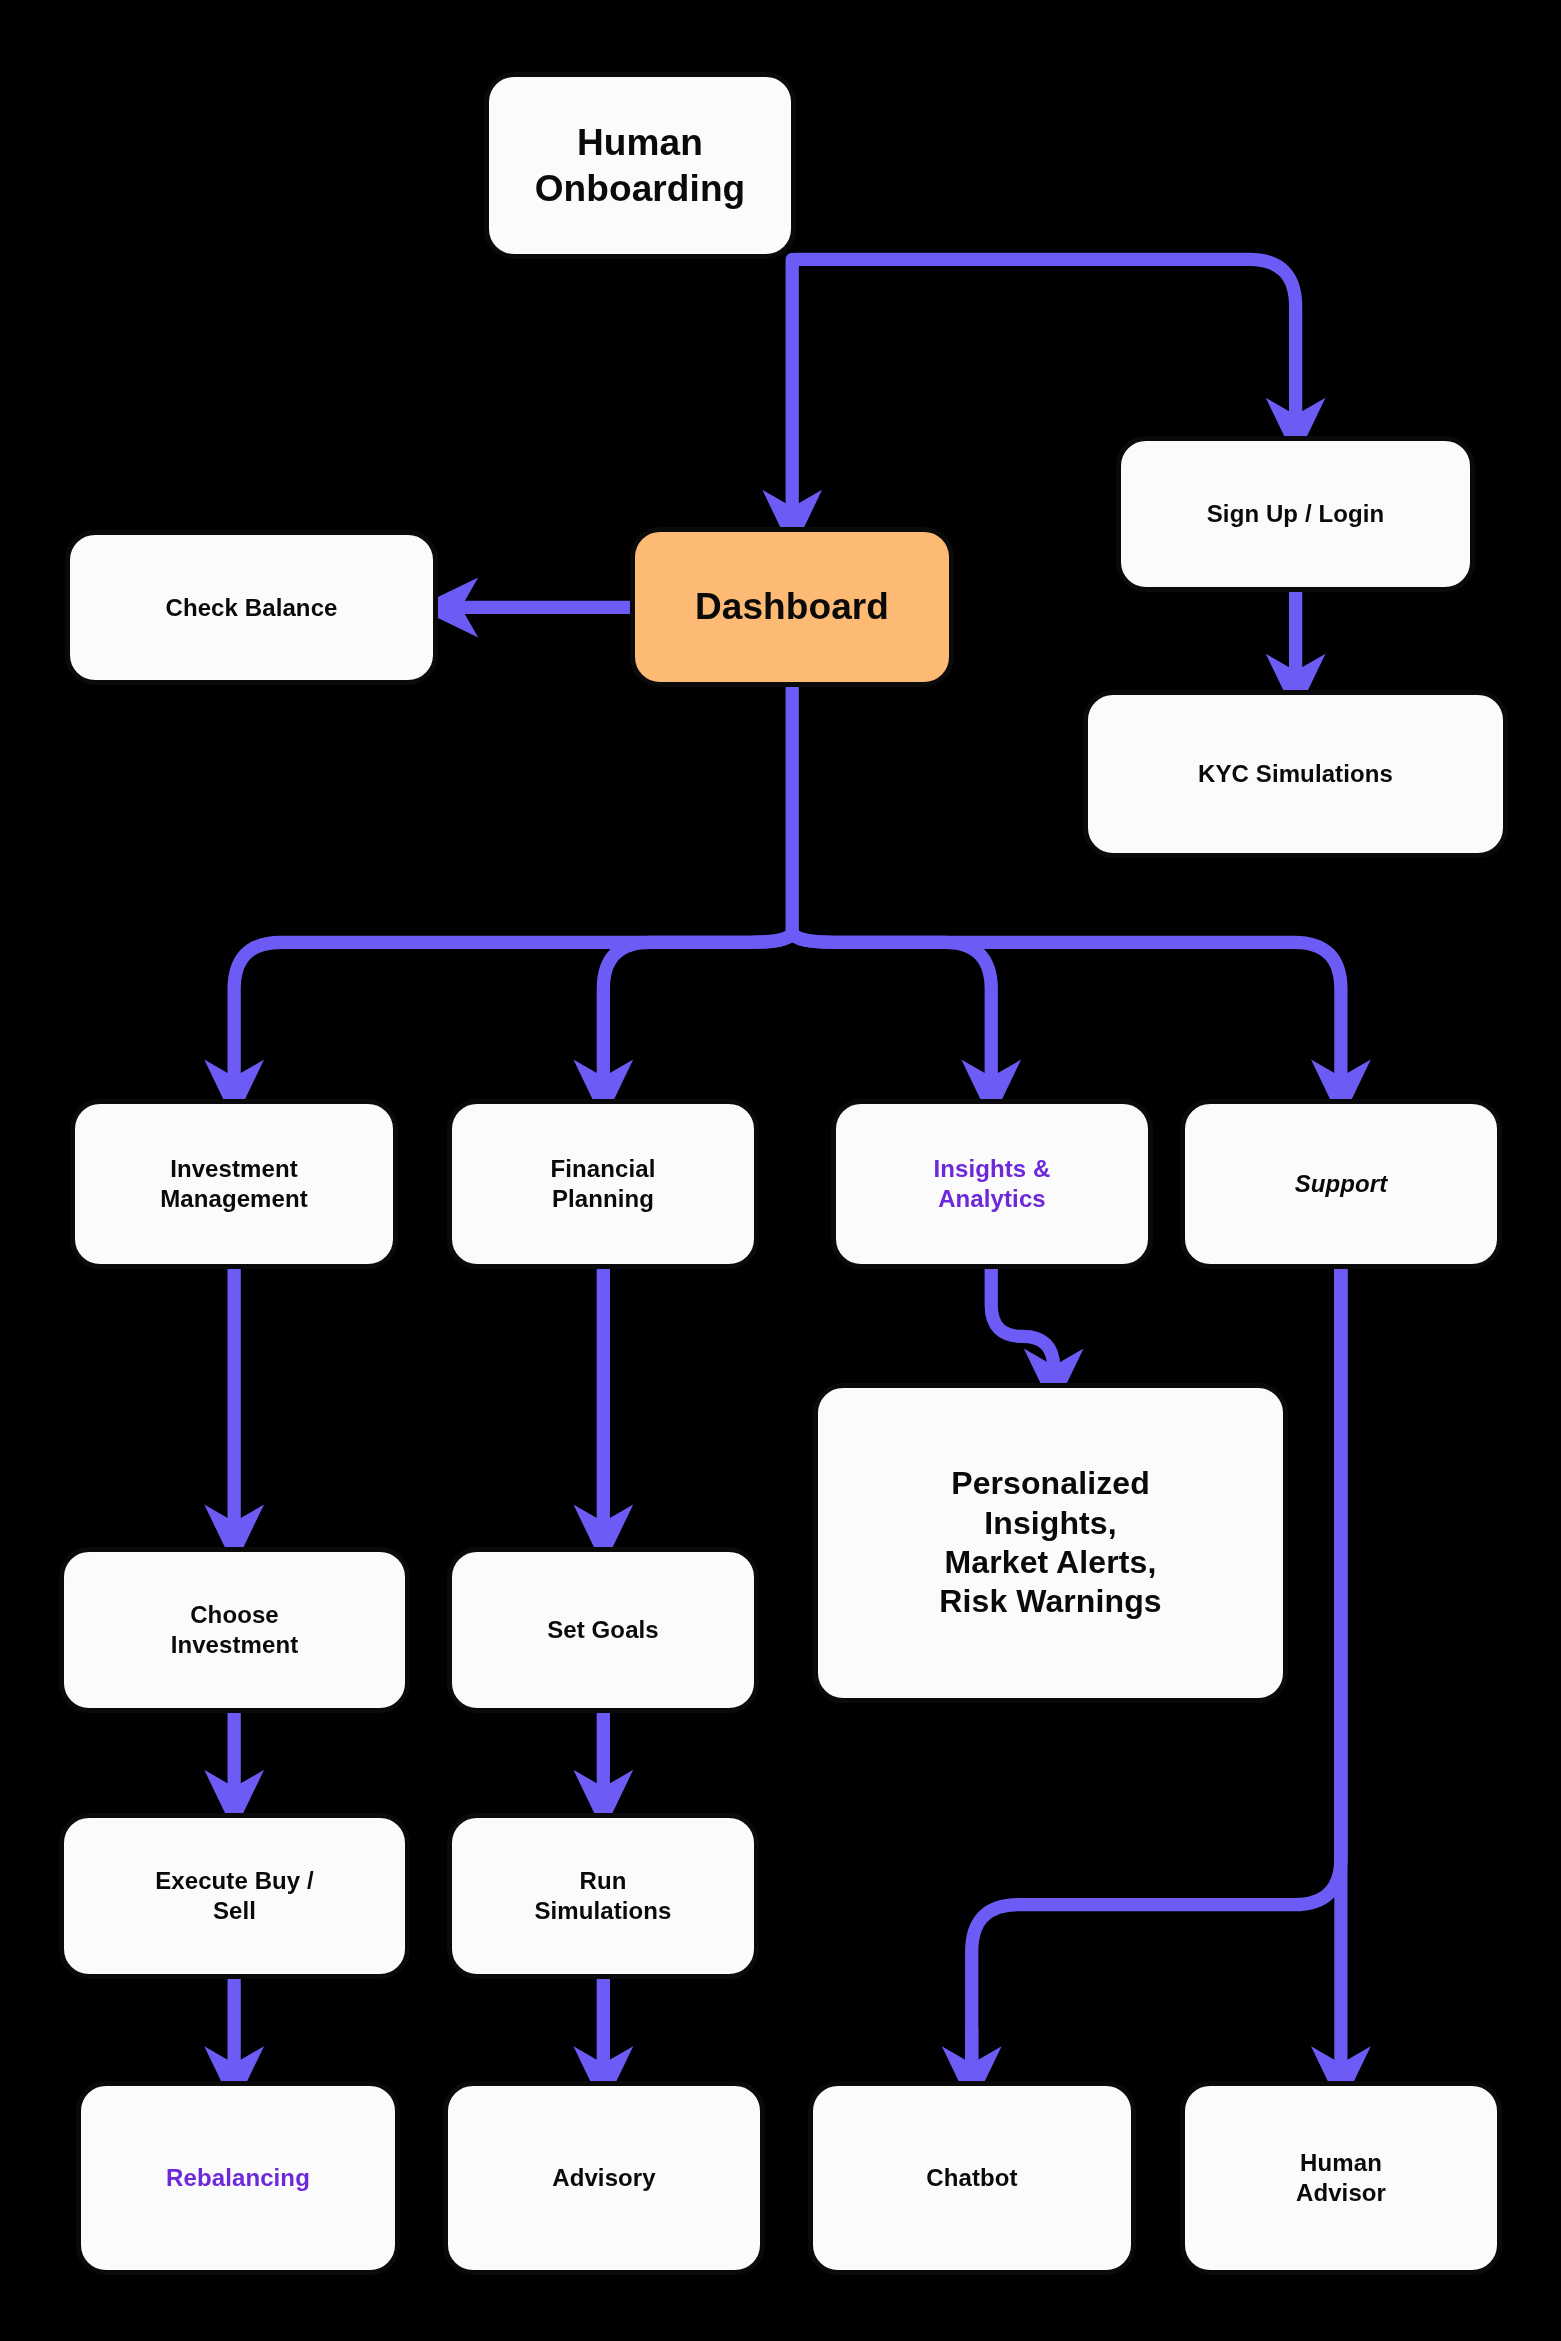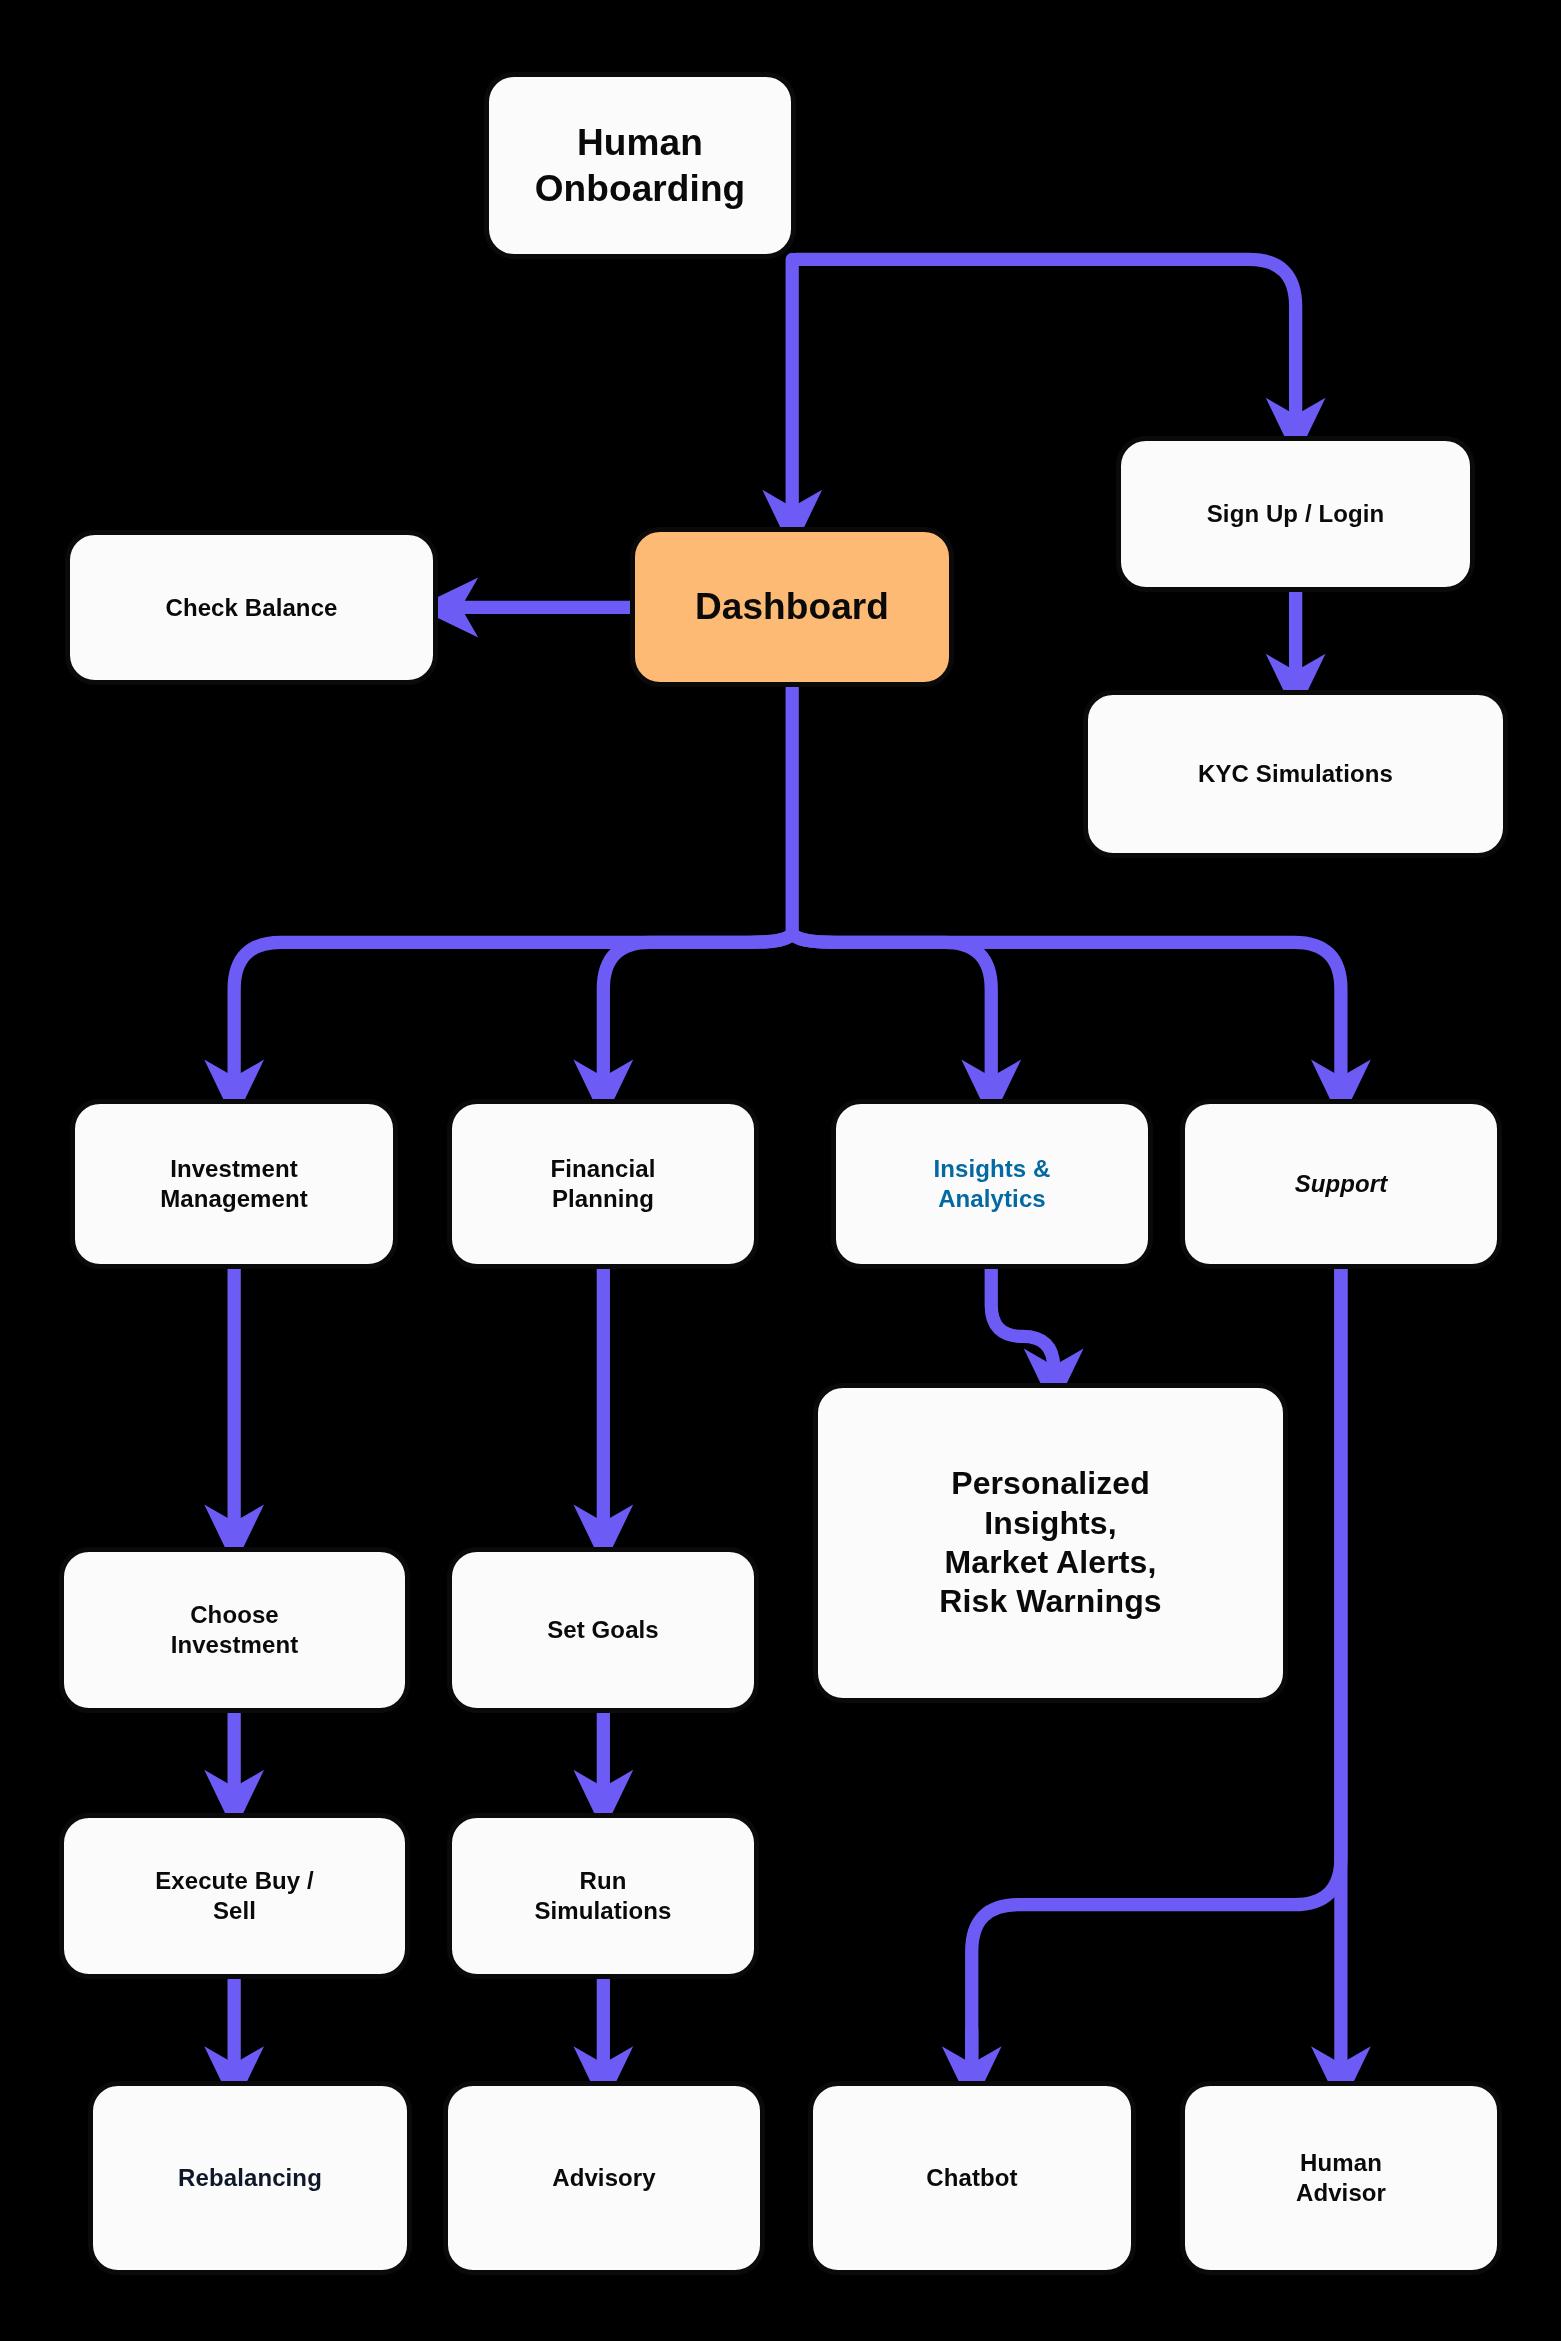--- a/index.html
+++ b/index.html
@@ -97,35 +97,35 @@
       <div class="node s1" style="left: 484px; top: 72px; width: 312px; height: 187px; background: rgb(251, 251, 251); border-color: rgb(10, 10, 10); color: rgb(10, 10, 10);">Human
 Onboarding</div>
       <div class="node s2" style="left: 1116px; top: 436px; width: 359px; height: 156px; background: rgb(251, 251, 251); border-color: rgb(10, 10, 10); color: rgb(10, 10, 10);">Sign Up / Login</div>
       <div class="node s2" style="left: 1083px; top: 690px; width: 425px; height: 168px; background: rgb(251, 251, 251); border-color: rgb(10, 10, 10); color: rgb(10, 10, 10);">KYC Simulations</div>
       <div class="node s1" style="left: 630px; top: 527px; width: 324px; height: 160px; background: #fdba74; border-color: rgb(10, 10, 10); color: rgb(10, 10, 10);">Dashboard</div>
       <div class="node s2" style="left: 65px; top: 530px; width: 373px; height: 155px; background: rgb(251, 251, 251); border-color: rgb(10, 10, 10); color: rgb(10, 10, 10);">Check Balance</div>
       <div class="node s2" style="left: 70px; top: 1099px; width: 328px; height: 170px; background: rgb(251, 251, 251); border-color: rgb(10, 10, 10); color: rgb(10, 10, 10);">Investment
 Management</div>
       <div class="node s2" style="left: 447px; top: 1099px; width: 312px; height: 170px; background: rgb(251, 251, 251); border-color: rgb(10, 10, 10); color: rgb(10, 10, 10);">Financial
 Planning</div>
-      <div class="node s2" style="left: 831px; top: 1099px; width: 322px; height: 170px; background: rgb(251, 251, 251); border-color: rgb(10, 10, 10); color: #0369a1;">Insights &amp;
+      <div class="node s2" style="left: 831px; top: 1099px; width: 322px; height: 170px; background: rgb(251, 251, 251); border-color: rgb(10, 10, 10); color: #6d28d9;">Insights &amp;
 Analytics</div>
       <div class="node s2" style="left: 1180px; top: 1099px; width: 322px; height: 170px; background: rgb(251, 251, 251); border-color: rgb(10, 10, 10); color: rgb(10, 10, 10); font-style: italic;">Support</div>
       <div class="node s3" style="left: 813px; top: 1383px; width: 475px; height: 320px; background: rgb(251, 251, 251); border-color: rgb(10, 10, 10); color: rgb(10, 10, 10);">Personalized
 Insights,
 Market Alerts,
 Risk Warnings</div>
       <div class="node s2" style="left: 59px; top: 1547px; width: 351px; height: 166px; background: rgb(251, 251, 251); border-color: rgb(10, 10, 10); color: rgb(10, 10, 10);">Choose
 Investment</div>
       <div class="node s2" style="left: 447px; top: 1547px; width: 312px; height: 166px; background: rgb(251, 251, 251); border-color: rgb(10, 10, 10); color: rgb(10, 10, 10);">Set Goals</div>
       <div class="node s2" style="left: 59px; top: 1813px; width: 351px; height: 166px; background: rgb(251, 251, 251); border-color: rgb(10, 10, 10); color: rgb(10, 10, 10);">Execute Buy /
 Sell</div>
       <div class="node s2" style="left: 447px; top: 1813px; width: 312px; height: 166px; background: rgb(251, 251, 251); border-color: rgb(10, 10, 10); color: rgb(10, 10, 10);">Run
 Simulations</div>
-      <div class="node s2" style="left: 88px; top: 2081px; width: 324px; height: 194px; background: rgb(251, 251, 251); border-color: rgb(10, 10, 10); color: #0f172a;">Rebalancing</div>
+      <div class="node s2" style="left: 76px; top: 2081px; width: 324px; height: 194px; background: rgb(251, 251, 251); border-color: rgb(10, 10, 10); color: #6d28d9;">Rebalancing</div>
       <div class="node s2" style="left: 443px; top: 2081px; width: 322px; height: 194px; background: rgb(251, 251, 251); border-color: rgb(10, 10, 10); color: rgb(10, 10, 10);">Advisory</div>
       <div class="node s2" style="left: 808px; top: 2081px; width: 328px; height: 194px; background: rgb(251, 251, 251); border-color: rgb(10, 10, 10); color: rgb(10, 10, 10);">Chatbot</div>
       <div class="node s2" style="left: 1180px; top: 2081px; width: 322px; height: 194px; background: rgb(251, 251, 251); border-color: rgb(10, 10, 10); color: rgb(10, 10, 10);">Human
 Advisor</div>
     </div>
 
 </div>
 
 
 </body></html>

